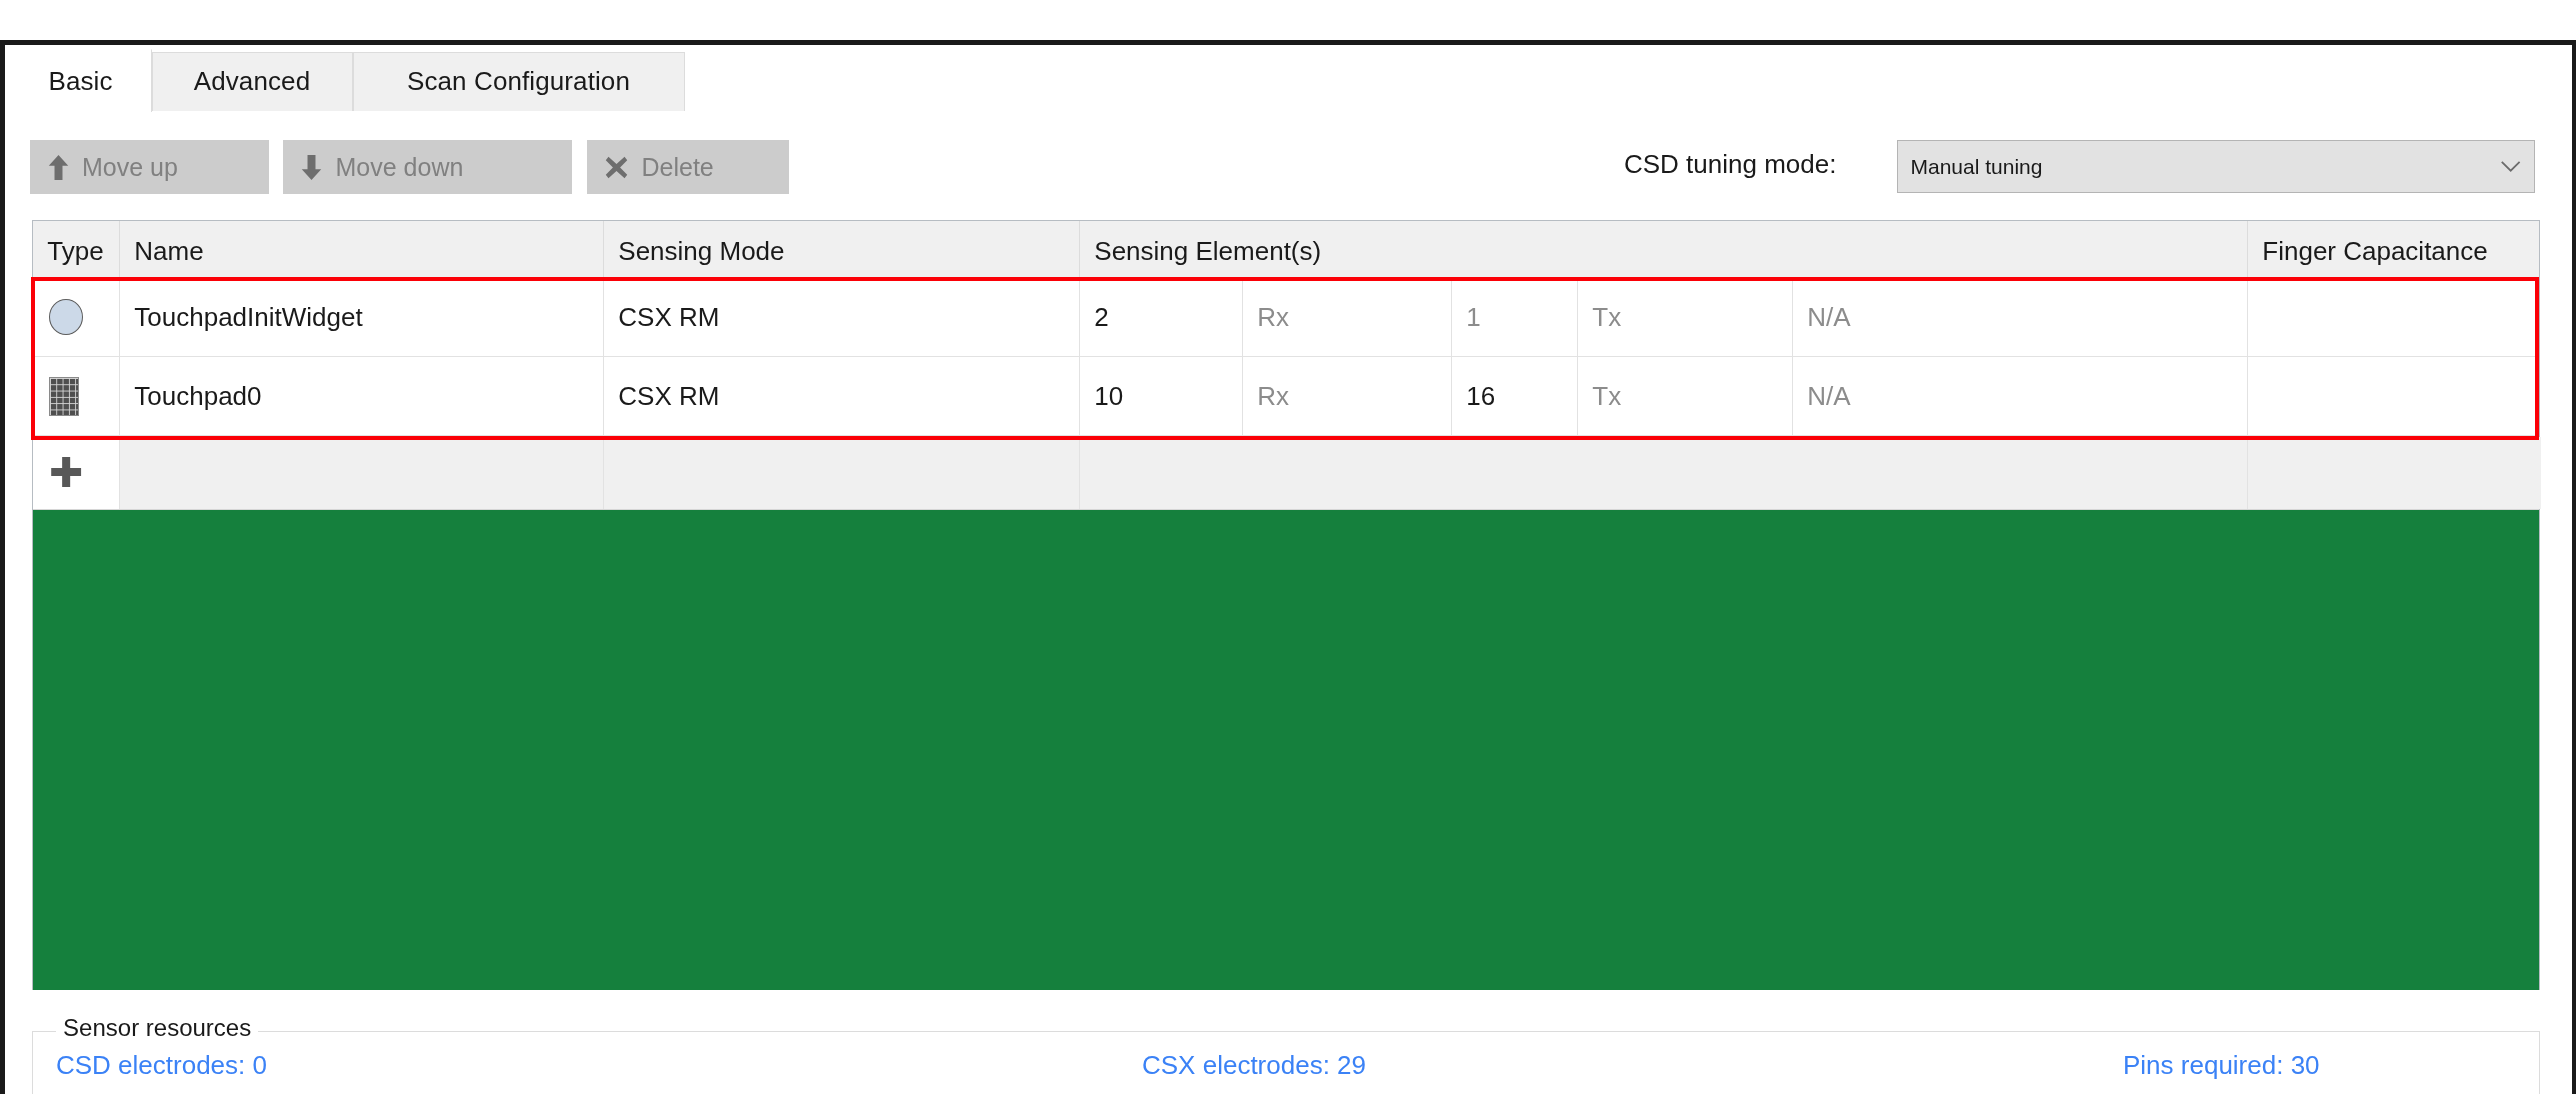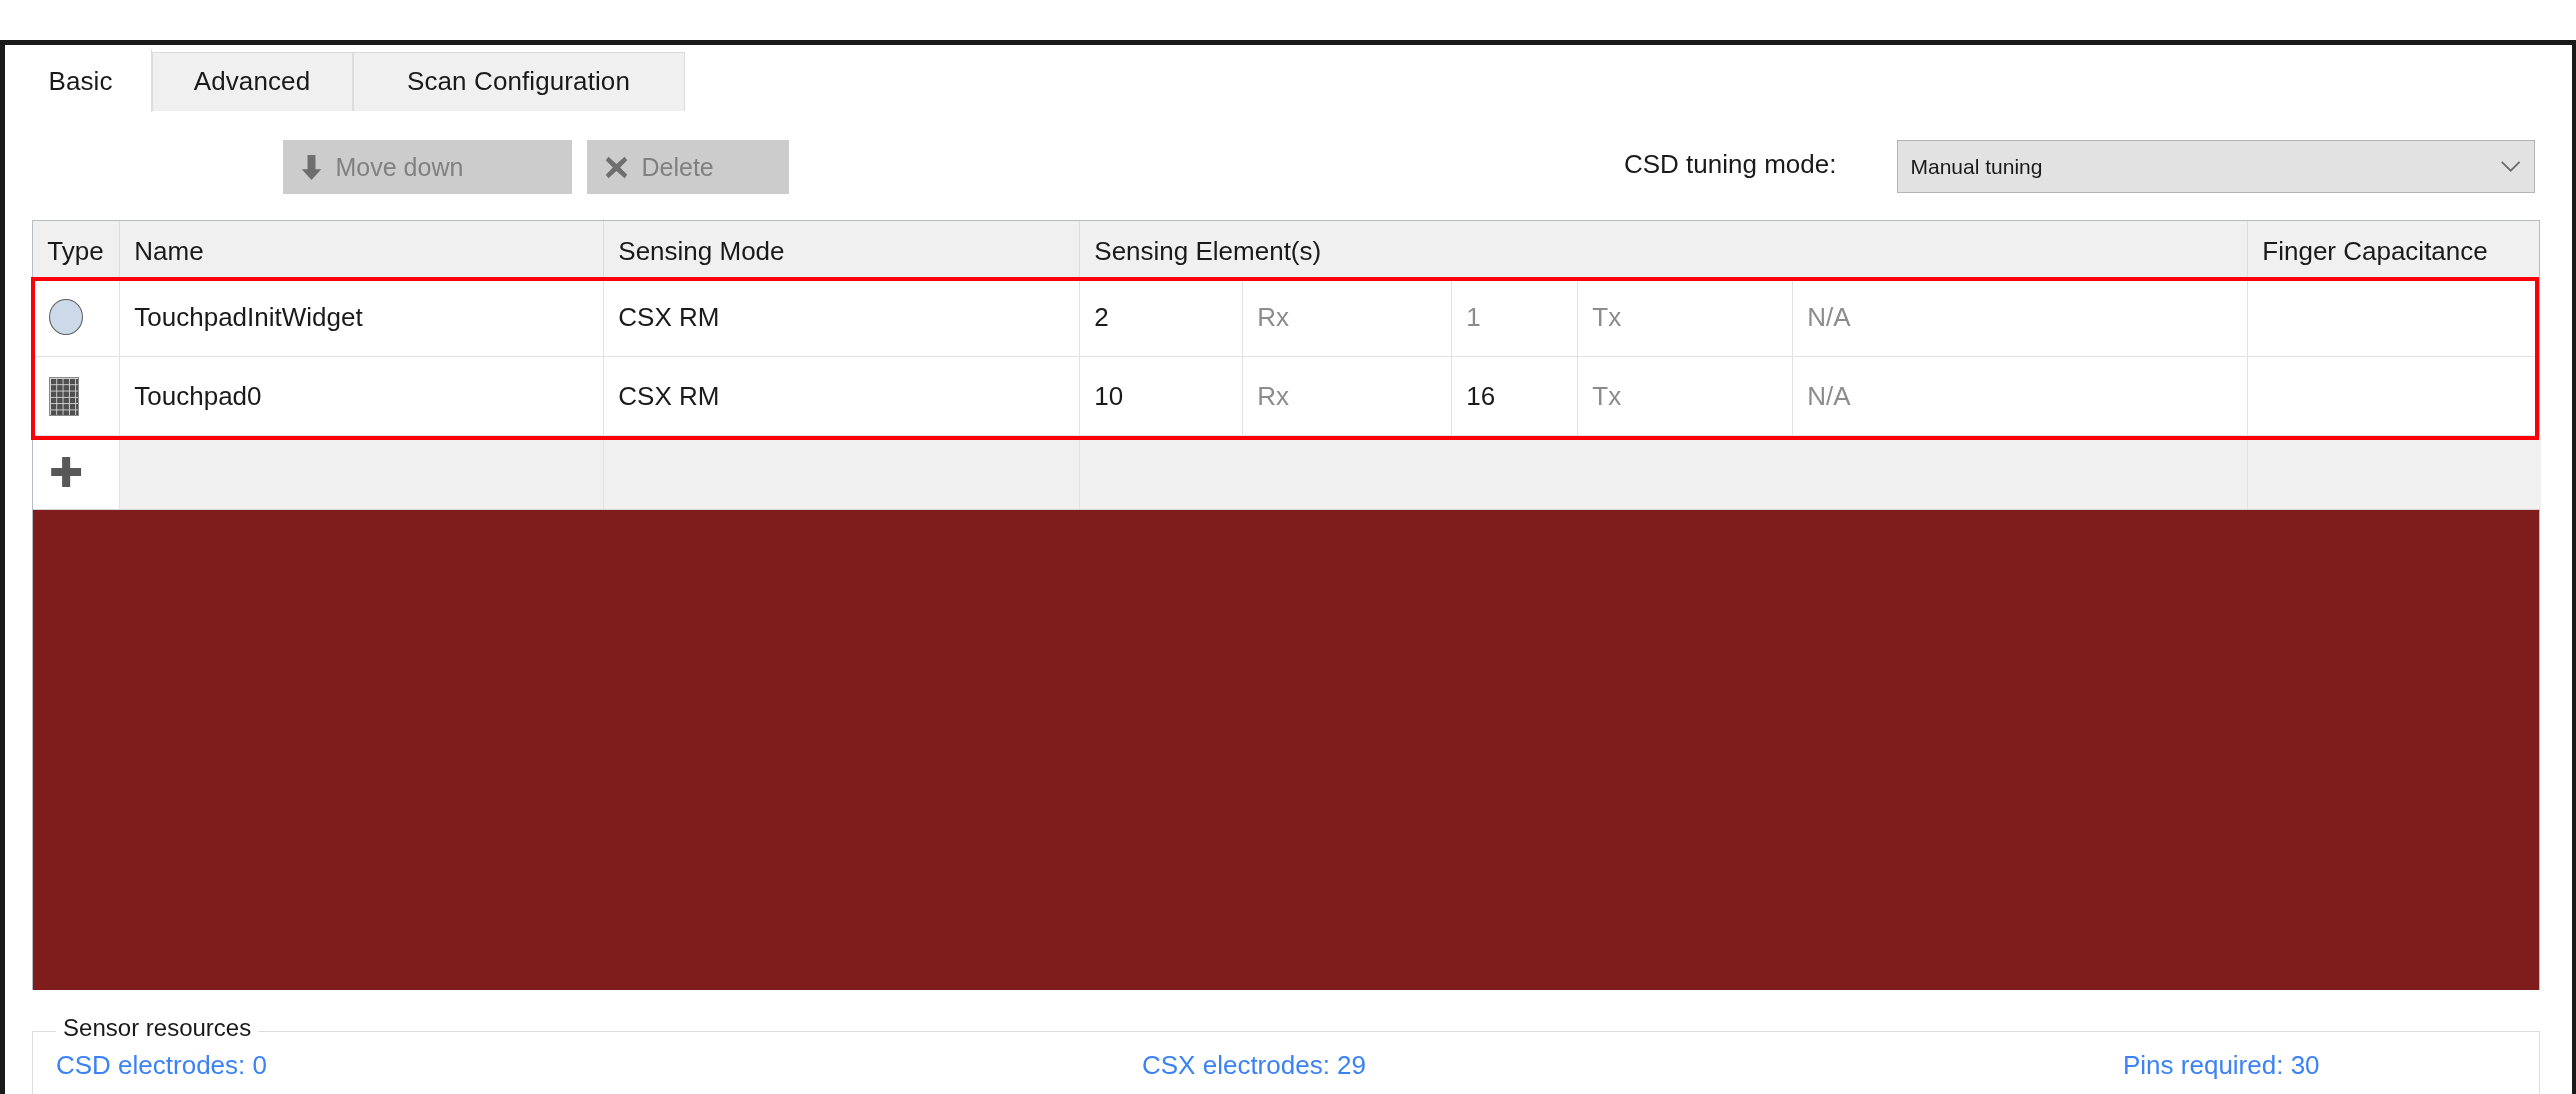--- a/index.html
+++ b/index.html
@@ -166,21 +166,21 @@
     box-sizing: border-box;
     border-left: 0.9px solid #dcdcdc;
     white-space: nowrap;
     cursor: default;
   }
   .th.first { border-left: none; }
 
   .tbody {
     position: relative;
     height: 712px;
-    background: #7f1d1d;
+    background: #15803d;
     text-decoration: underline;
   }
   .row {
     position: absolute;
     left: 0;
     width: 100%;
     height: 79px;
     box-sizing: border-box;
     border-bottom: 0.9px solid #e2e2e2;
     background: #ffffff;
@@ -298,20 +298,28 @@
       <span>Basic</span>
     </div>
     <div class="tab" style="left:147px; width:201px;">
       <span>Advanced</span>
     </div>
     <div class="tab" style="left:348px; width:332px;">
       <span>Scan Configuration</span>
     </div>
   </div>
 
+  <div class="toolbar-btn" style="left:29.5px; width:239px;">
+    <span class="glyph">
+      <svg width="23" height="27" viewBox="0 0 26 30" aria-hidden="true">
+        <path d="M13 1 L24 13 L17.5 13 L17.5 29 L8.5 29 L8.5 13 L2 13 Z" fill="#6e6e6e"></path>
+      </svg>
+    </span>
+    <span>Move up</span>
+  </div>
 
   <div class="toolbar-btn" style="left:283px; width:289px;">
     <span class="glyph">
       <svg width="23" height="27" viewBox="0 0 26 30" aria-hidden="true">
         <path d="M13 29 L24 17 L17.5 17 L17.5 1 L8.5 1 L8.5 17 L2 17 Z" fill="#6e6e6e"></path>
       </svg>
     </span>
     <span>Move down</span>
   </div>
 

